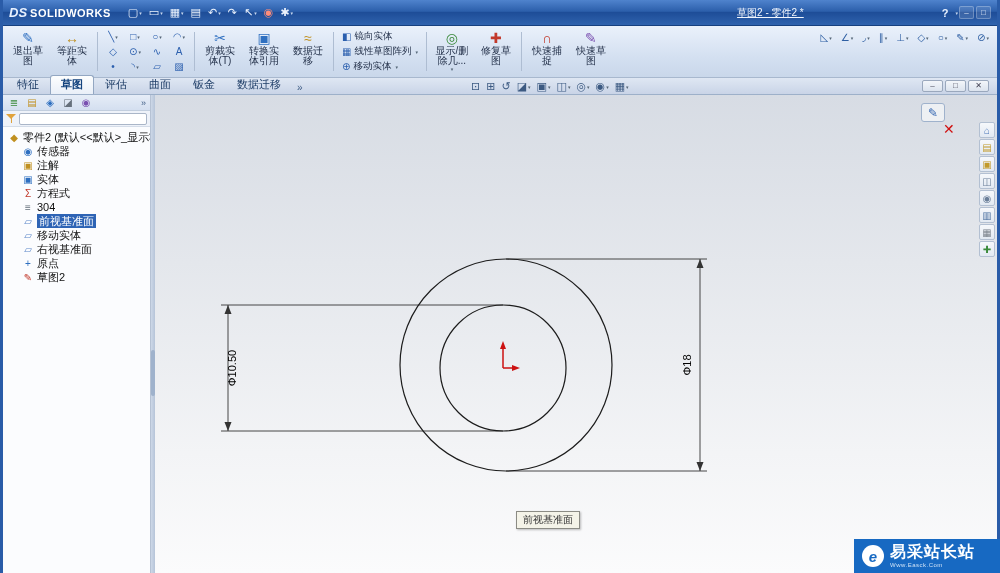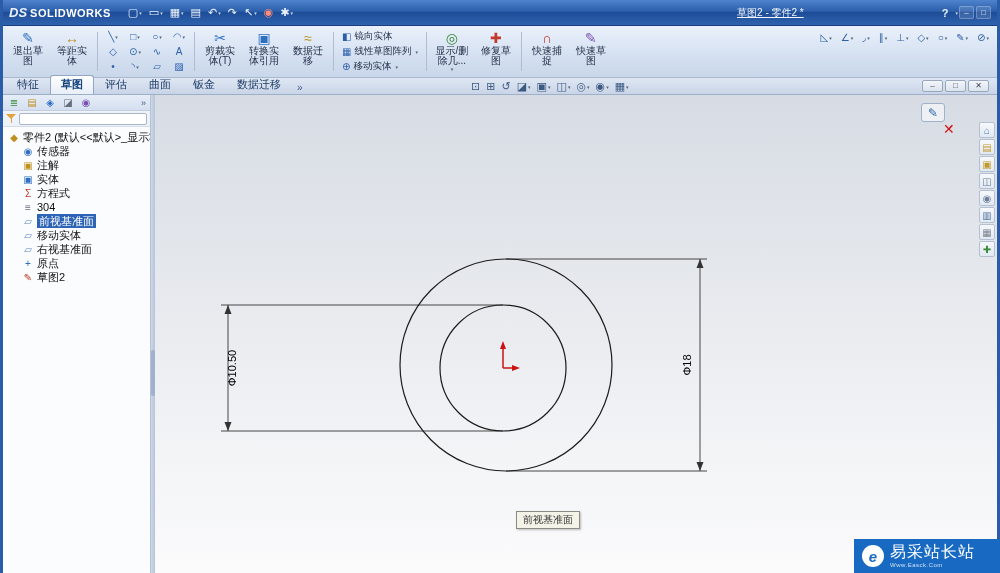--- a/index.html
+++ b/index.html
@@ -98,21 +98,21 @@
   .rt-icon:nth-child(2),.rt-icon:nth-child(3){color:#c29a2a;}
   .rt-icon:nth-child(4),.rt-icon:nth-child(5){color:#6b7f99;}
   .rt-icon:nth-child(6){color:#4a6f9f;}
   .rt-icon:nth-child(7){color:#777f88;}
   .rt-icon:nth-child(8){color:#3a8a3a;}
 
   .tooltip{position:absolute;left:361px;top:416px;background:#f4f3e8;border:1px solid #8b8b84;padding:1px 6px;font-size:10px;color:#333;box-shadow:1px 1px 2px rgba(0,0,0,.25);white-space:nowrap;}
 
   .watermark{position:absolute;right:-3px;bottom:0;width:146px;height:34px;background:#1769c2;display:flex;align-items:center;gap:6px;padding:0 8px;z-index:9;}
   .wm-logo{width:22px;height:22px;border-radius:50%;background:#fff;color:#1769c2;font-weight:bold;font-style:italic;font-size:15px;display:flex;align-items:center;justify-content:center;flex:0 0 auto;}
-  .wm-title{color:#fff;font-size:16px;font-weight:normal;letter-spacing:1px;line-height:18px;white-space:nowrap;}
+  .wm-title{color:#fff;font-size:16px;font-weight:bold;letter-spacing:1px;line-height:18px;white-space:nowrap;}
   .wm-sub{color:#cfe2f6;font-size:6px;line-height:8px;letter-spacing:.5px;}
 </style>
 </head>
 <body>
 
 <div class="app">
 
   <div class="titlebar">
     <div class="logo">
       <span class="logo-ds">DS</span>

